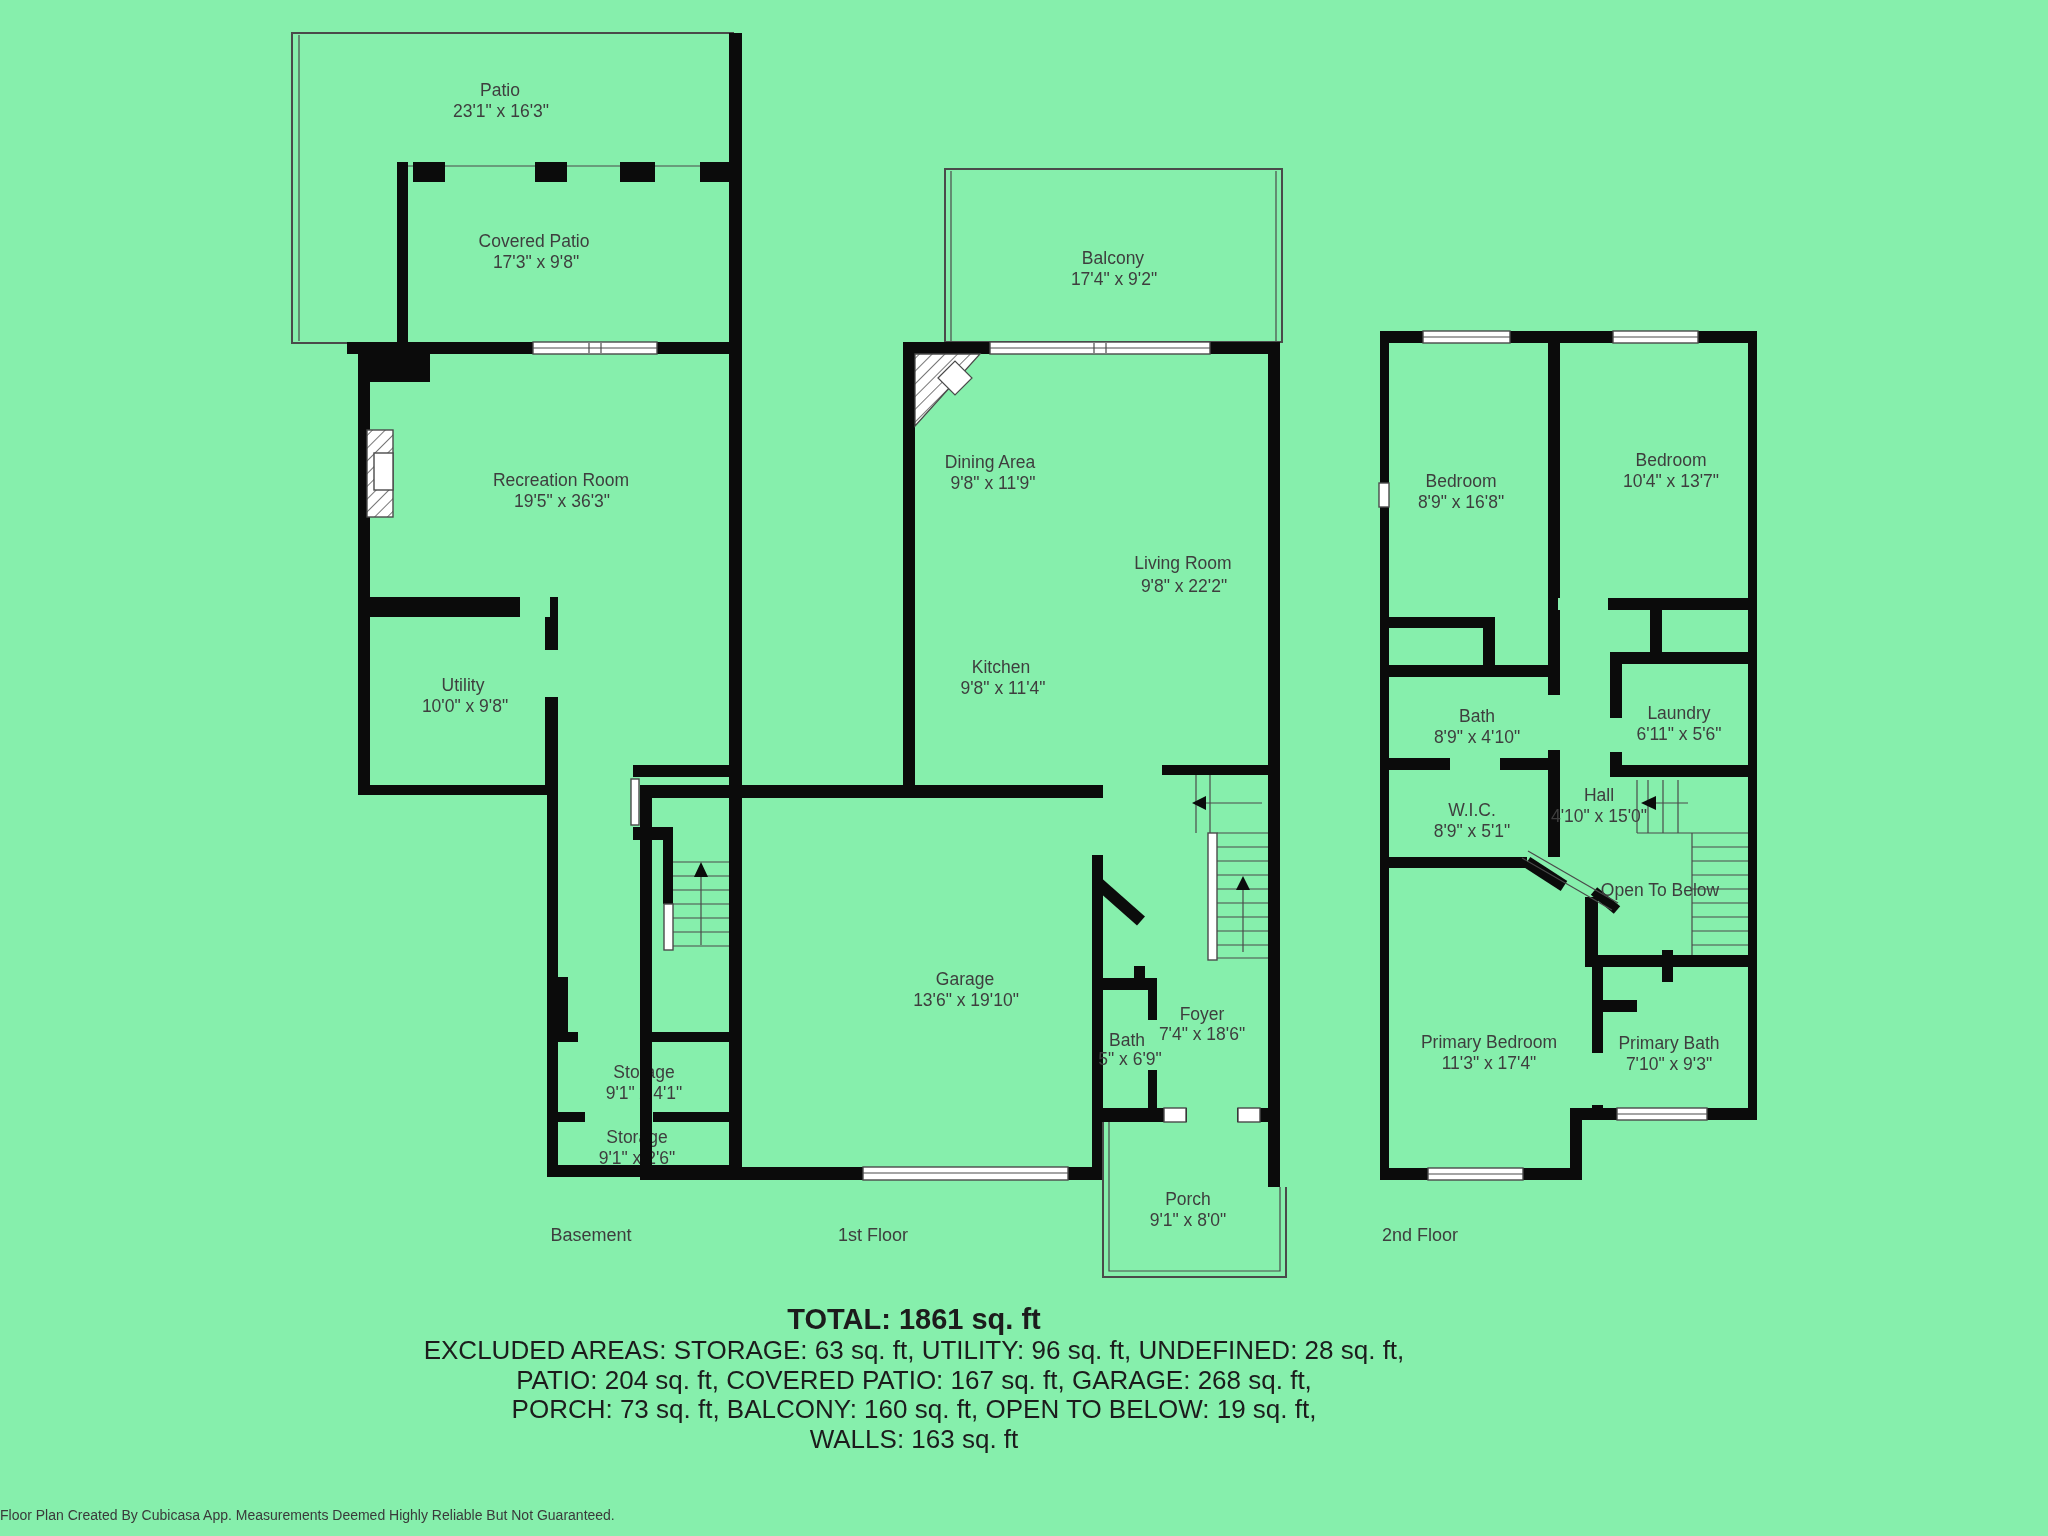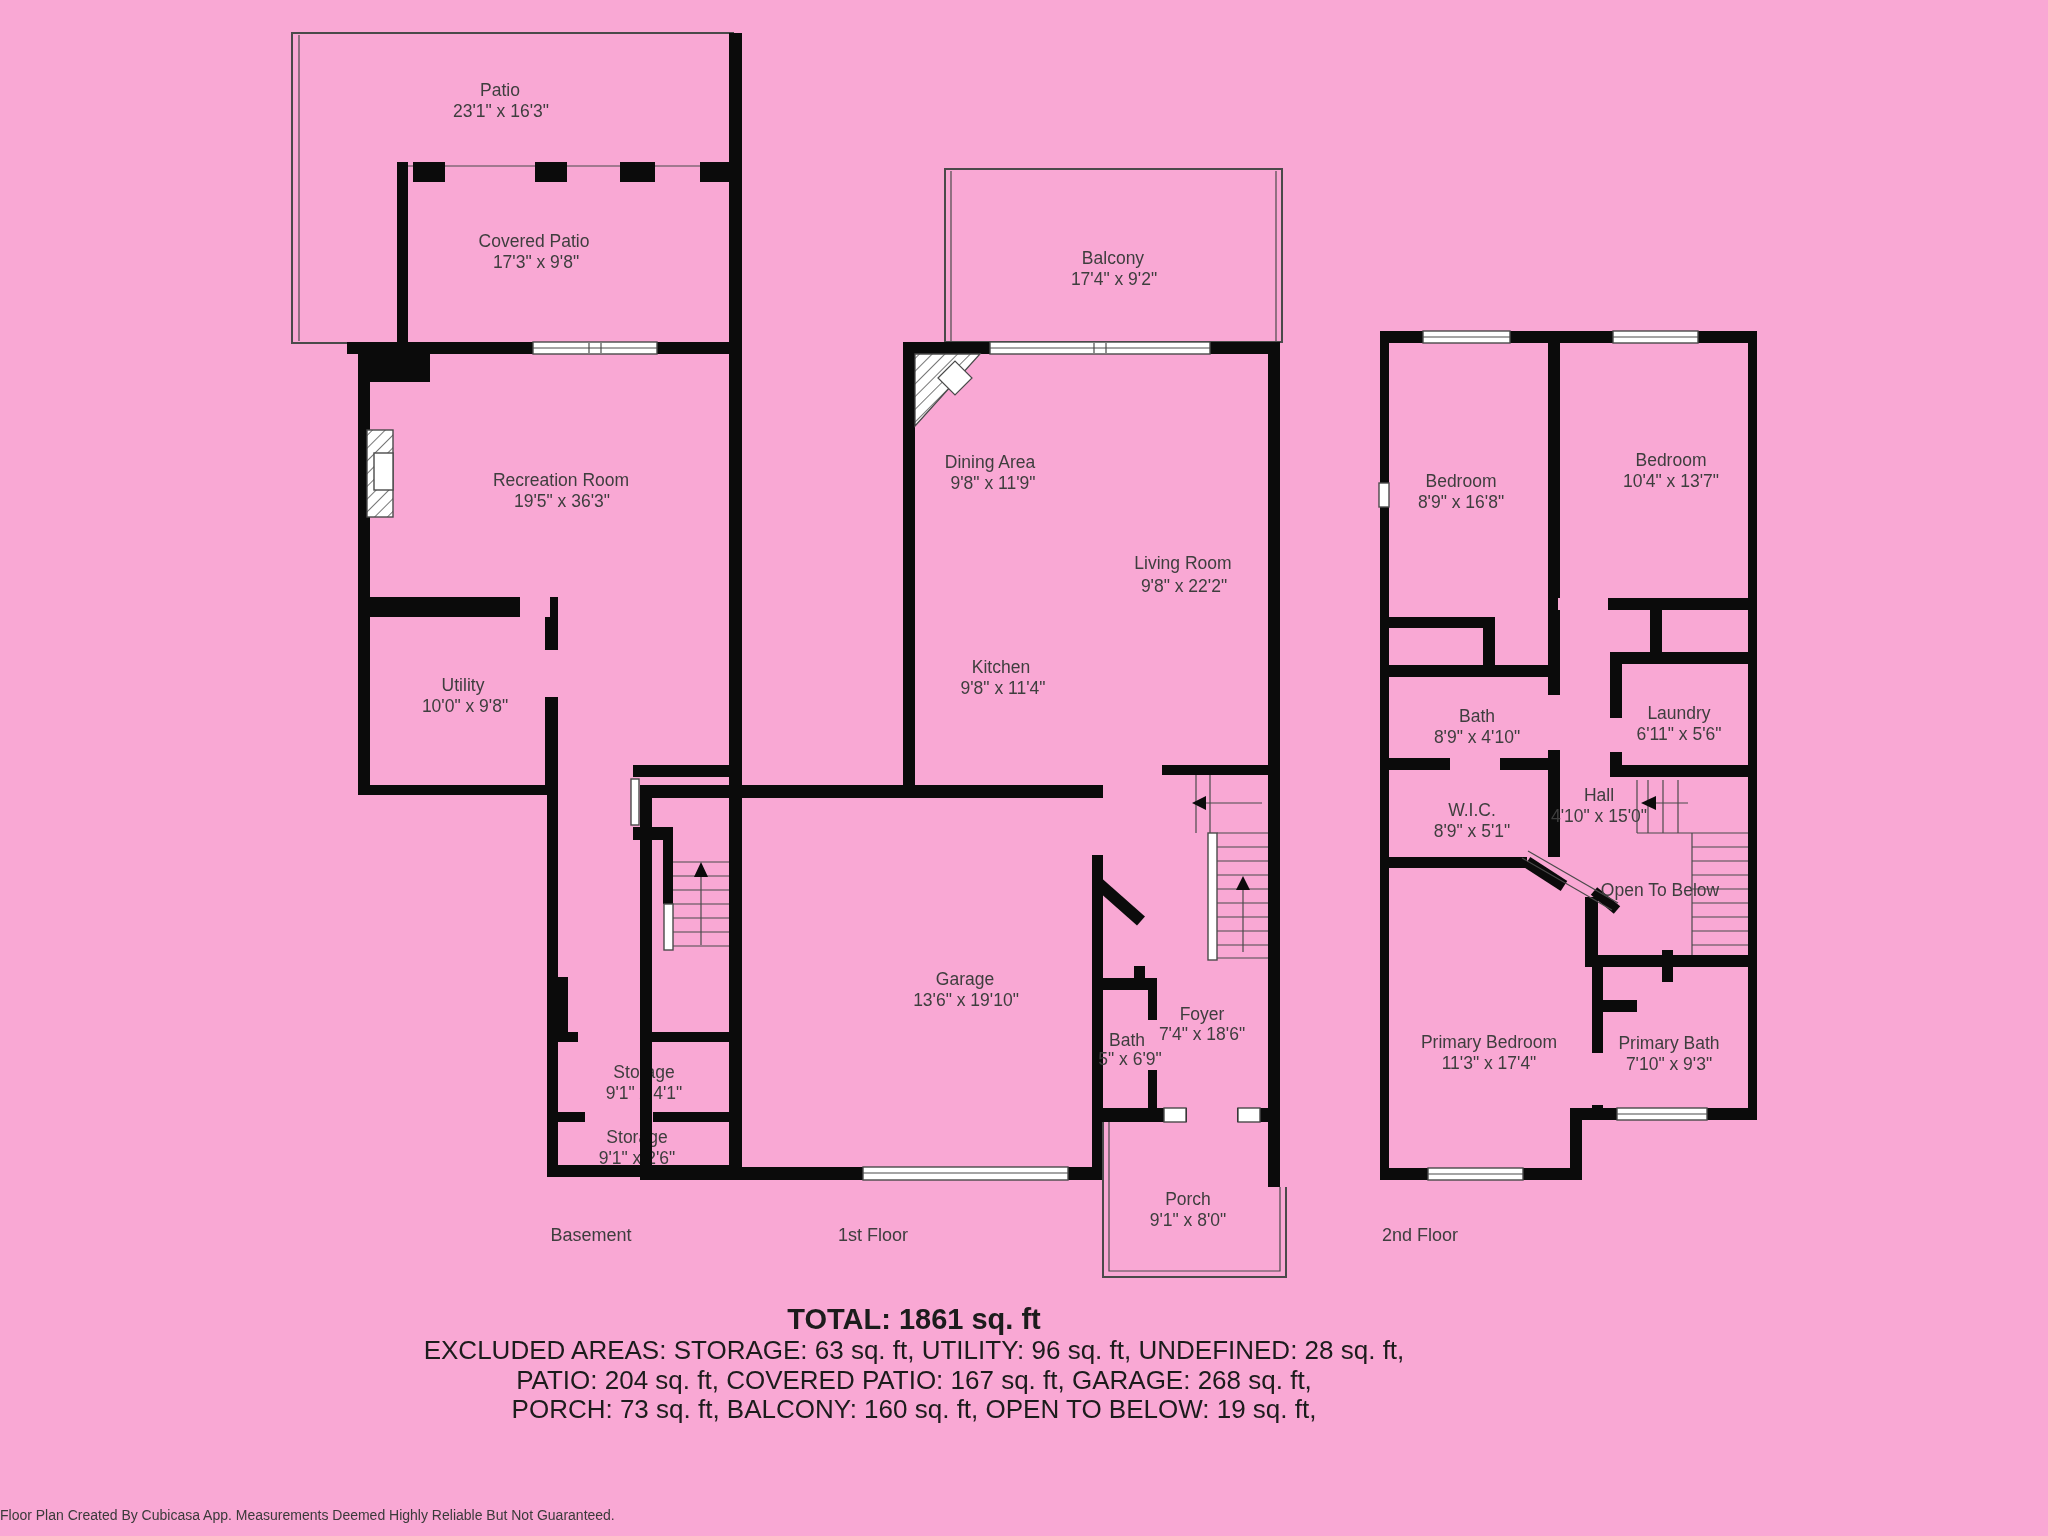--- a/index.html
+++ b/index.html
@@ -1,16 +1,16 @@
 <!DOCTYPE html>
 <html><head>
 <meta charset="utf-8">
 <style>
   html,body{margin:0;padding:0;background:#ffffff;}
-  #canvas{position:relative;width:2048px;height:1536px;background:#f9a8d4;overflow:hidden;
+  #canvas{position:relative;width:2048px;height:1536px;background:#86efac;overflow:hidden;
           font-family:"Liberation Sans",sans-serif;}
   svg{position:absolute;left:0;top:0;}
   svg text{font-family:"Liberation Sans",sans-serif;fill:#3e3e3e;font-size:17.5px;}
   svg text.floor-label{font-size:18px;}
   .w{fill:#0b0b0b;stroke:none;}
   .t{fill:none;stroke:#4a4a4a;stroke-width:2;}
   .t1{fill:none;stroke:#4a4a4a;stroke-width:1.2;}
   .wline{stroke:#0b0b0b;fill:none;}
   .win{fill:#ffffff;stroke:#4a4a4a;stroke-width:1.4;}
   .arr{fill:#0b0b0b;}
@@ -287,17 +287,18 @@
     <text text-anchor="middle" x="1669" y="1070">7'10" x 9'3"</text>
     <text class="floor-label" text-anchor="middle" x="1420" y="1241">2nd Floor</text>
   </g>
 </svg>
 
 <div class="summary">
   <div class="summary-total">TOTAL: 1861 sq. ft</div>
   <div class="summary-line">EXCLUDED AREAS: STORAGE: 63 sq. ft, UTILITY: 96 sq. ft, UNDEFINED: 28 sq. ft,</div>
   <div class="summary-line">PATIO: 204 sq. ft, COVERED PATIO: 167 sq. ft, GARAGE: 268 sq. ft,</div>
   <div class="summary-line">PORCH: 73 sq. ft, BALCONY: 160 sq. ft, OPEN TO BELOW: 19 sq. ft,</div>
+  <div class="summary-line">WALLS: 163 sq. ft</div>
 </div>
 
 <div class="footerline">Floor Plan Created By Cubicasa App. Measurements Deemed Highly Reliable But Not Guaranteed.</div>
 
 </div>
 
 </body></html>

